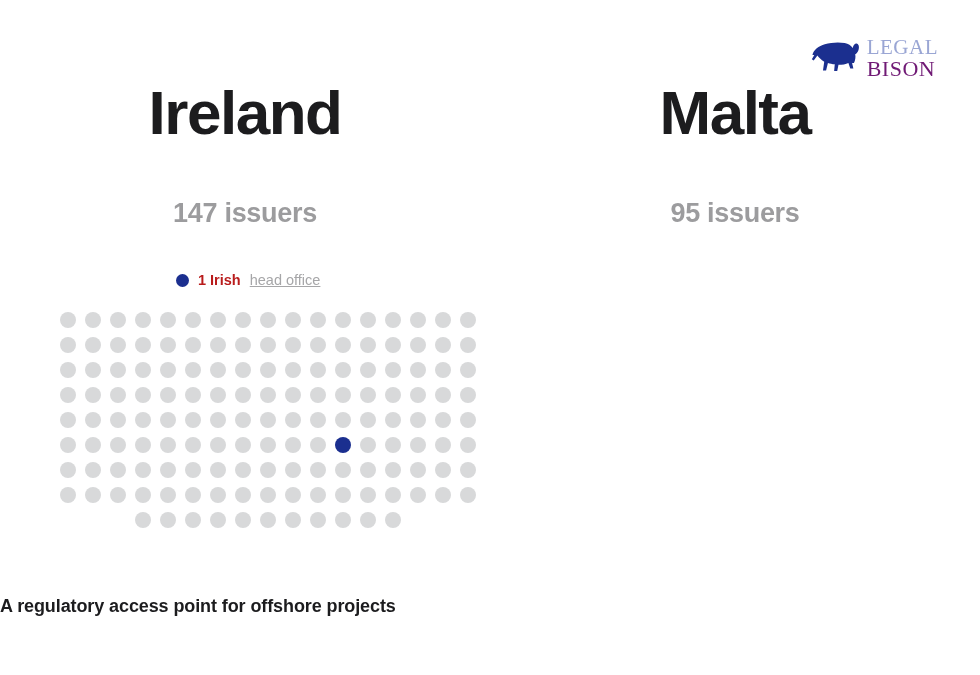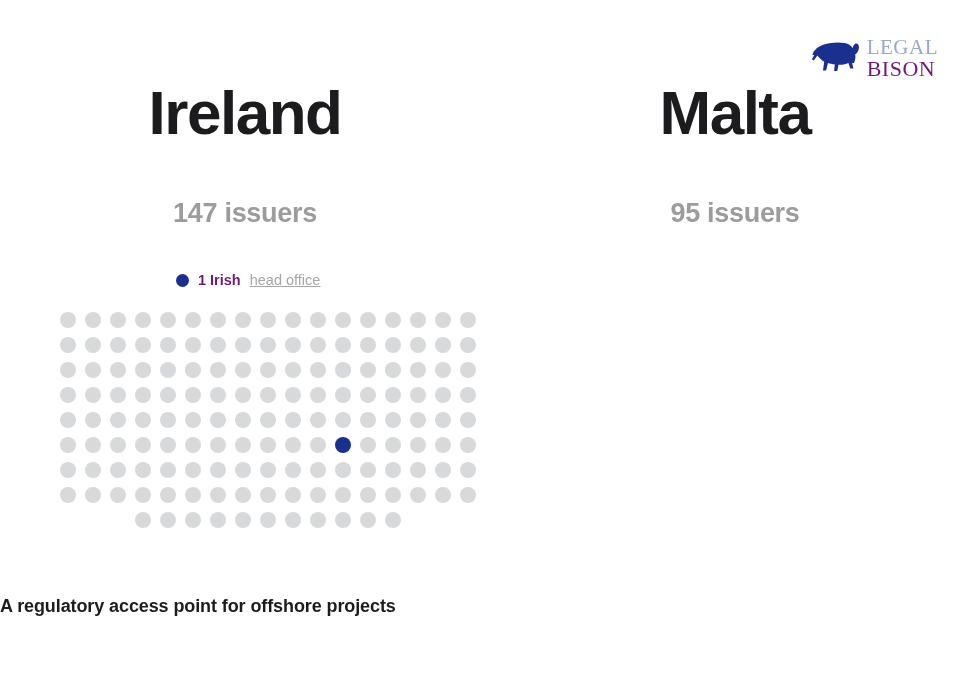--- a/index.html
+++ b/index.html
@@ -99,21 +99,21 @@
   .legend-dot {
     width: 13px;
     height: 13px;
     border-radius: 50%;
     background: #1b2f8f;
     flex: 0 0 auto;
   }
   .legend-strong {
     font-size: 14.5px;
     font-weight: 700;
-    color: #701a75;
+    color: #b91c1c;
   }
   .legend-muted {
     font-size: 14.5px;
     font-weight: 400;
     color: #a6a6a8;
     text-decoration: underline;
   }
 
   
   .grid {

